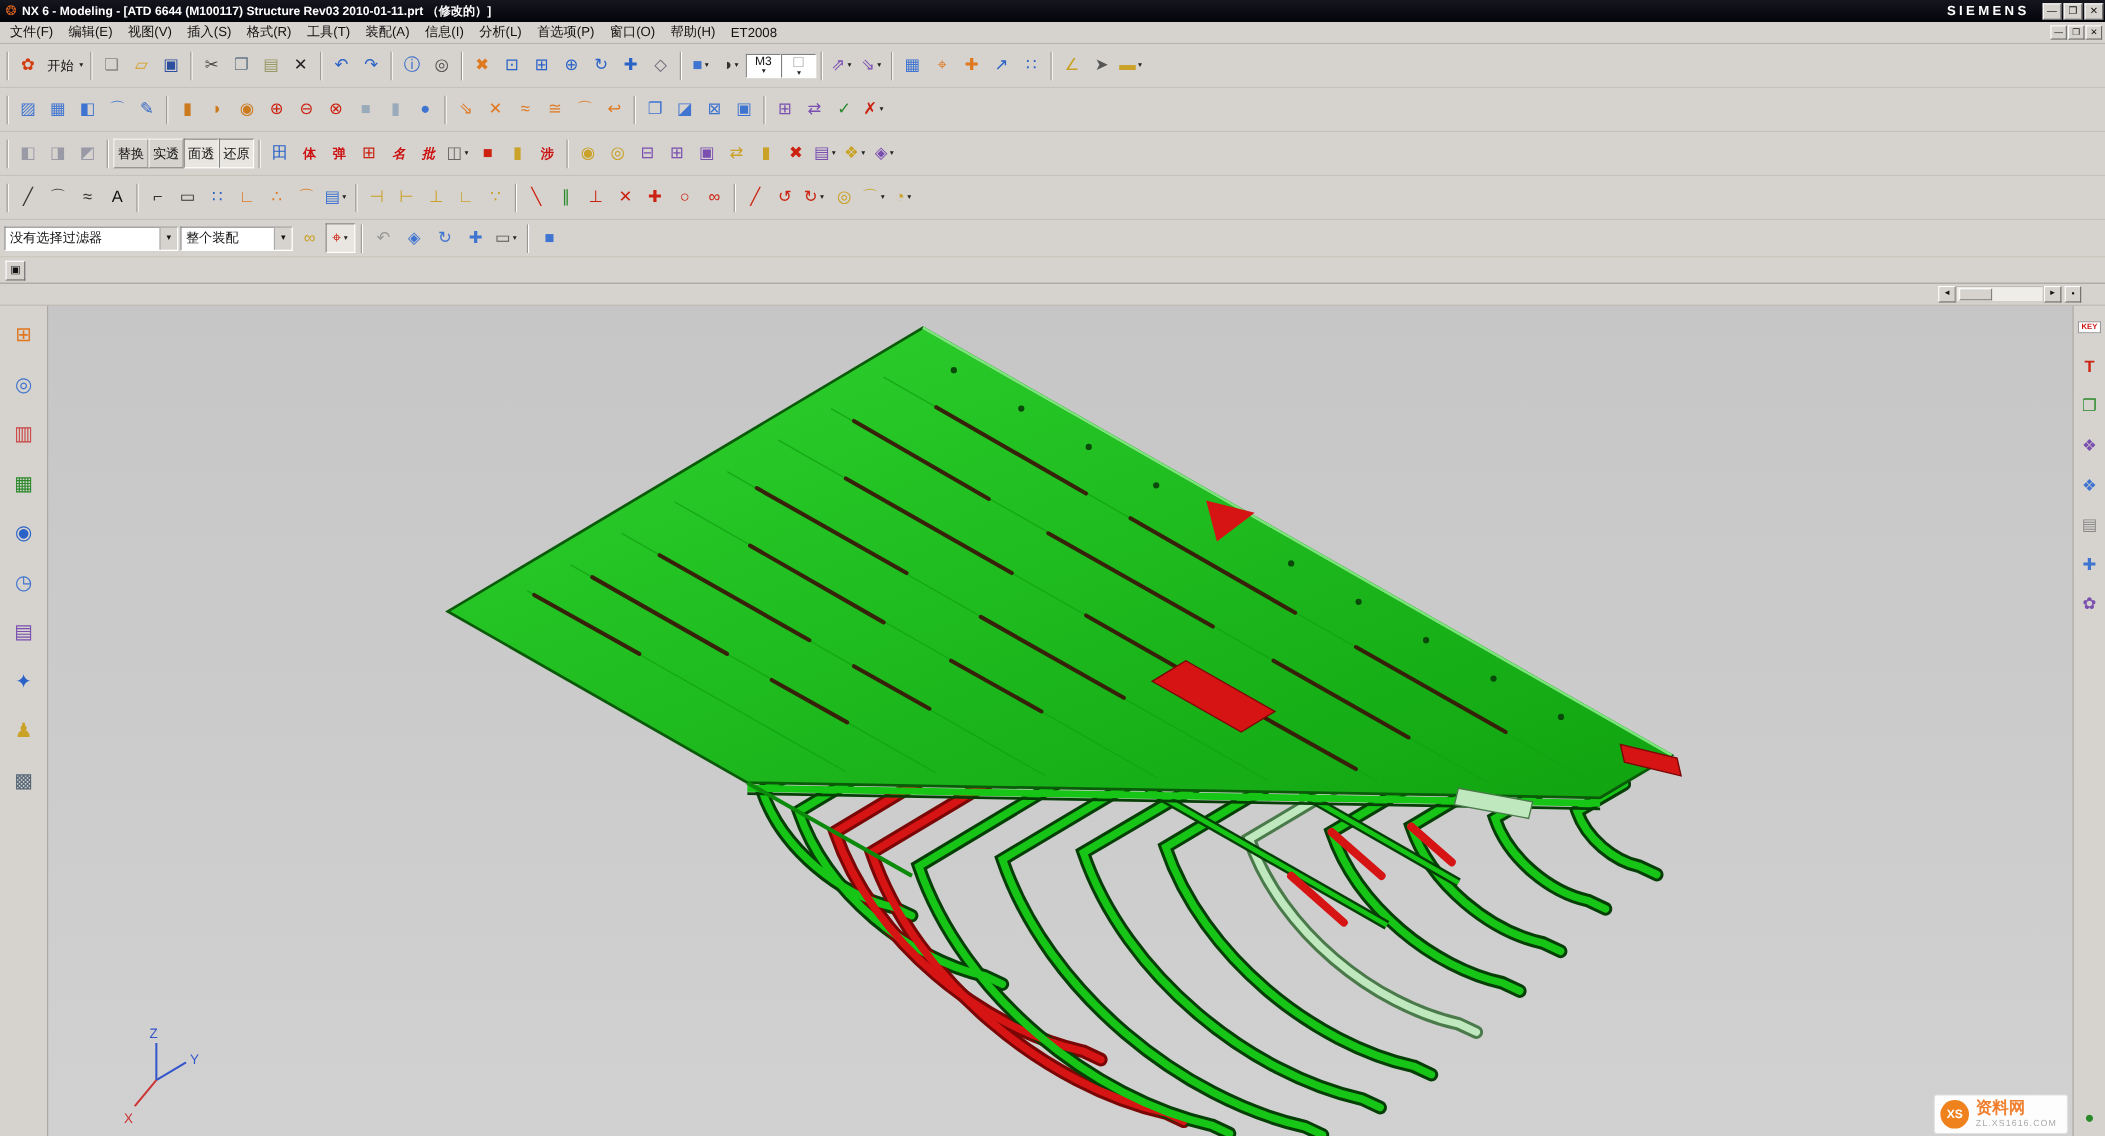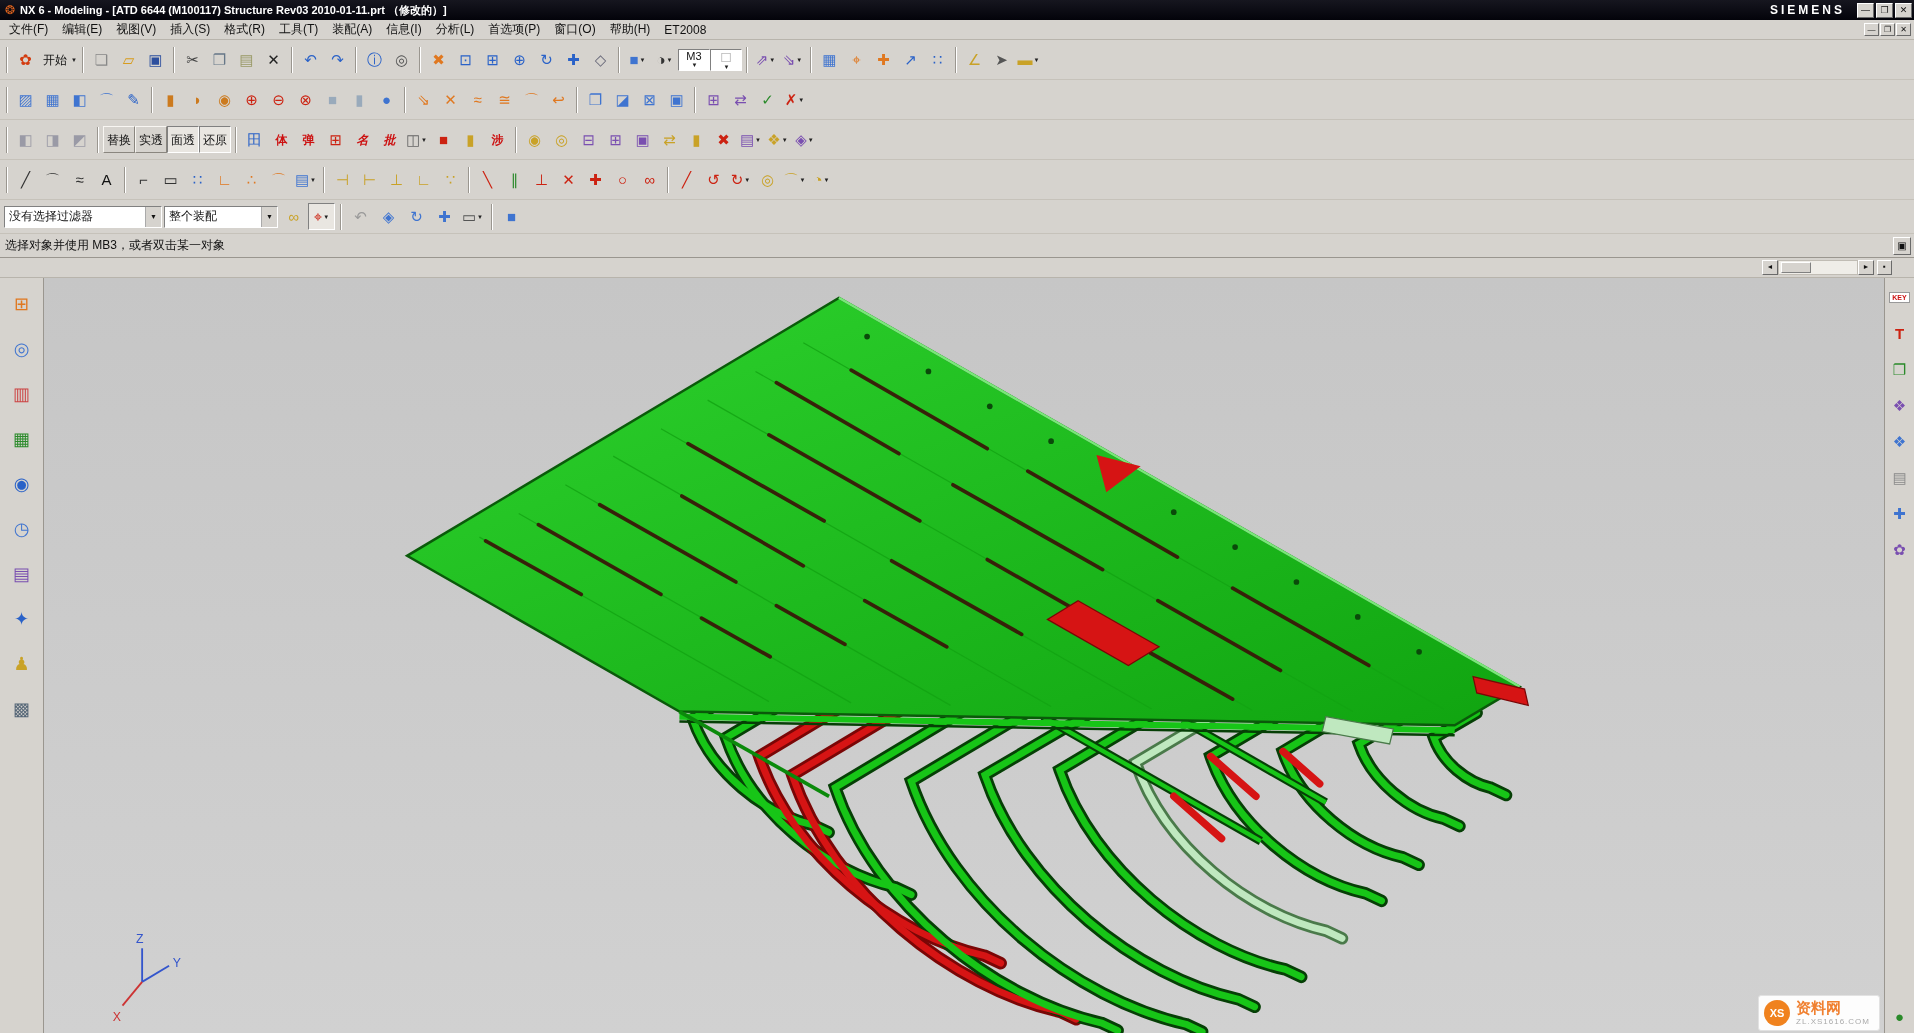--- a/index.html
+++ b/index.html
@@ -523,21 +523,21 @@
         <span class="glyph" style="color: rgb(201, 162, 39);">◔</span>
         <span class="ddarrow">▼</span>
       </span>
     </div>
 
   <div class="selbar">
     <div class="dropdown" style="width:158px;">
       <span class="ddval">没有选择过滤器</span>
       <span class="ddbtn">▼</span>
     </div>
-    <div class="dropdown" style="width:114px;">
+    <div class="dropdown" style="width:102px;">
       <span class="ddval">整个装配</span>
       <span class="ddbtn">▼</span>
     </div>
     <div id="selbtns" style="display:flex;align-items:center;gap:1px;">
         <span class="tbtn">
           <span class="glyph" style="color: rgb(201, 162, 39);">∞</span>
         </span>
         <span class="tbtn pressed">
           <span class="glyph" style="color: rgb(204, 34, 17);">⌖</span>
           <span class="ddarrow">▼</span>
@@ -560,21 +560,20 @@
           <span class="ddarrow">▼</span>
         </span>
         <span class="tsep"></span>
         <span class="tbtn">
           <span class="glyph" style="color: rgb(63, 116, 208);">■</span>
         </span>
       </div>
   </div>
 
   <div class="promptbar">
-    <span class="prompttext">选择对象并使用 MB3，或者双击某一对象</span>
     <span class="cuebtn">▣</span>
   </div>
 
   <div class="scrollstrip">
     <div class="hscroll">
       <span class="sbtn">◄</span>
       <div class="strack">
         <div class="sthumb"></div>
       </div>
       <span class="sbtn">►</span>

